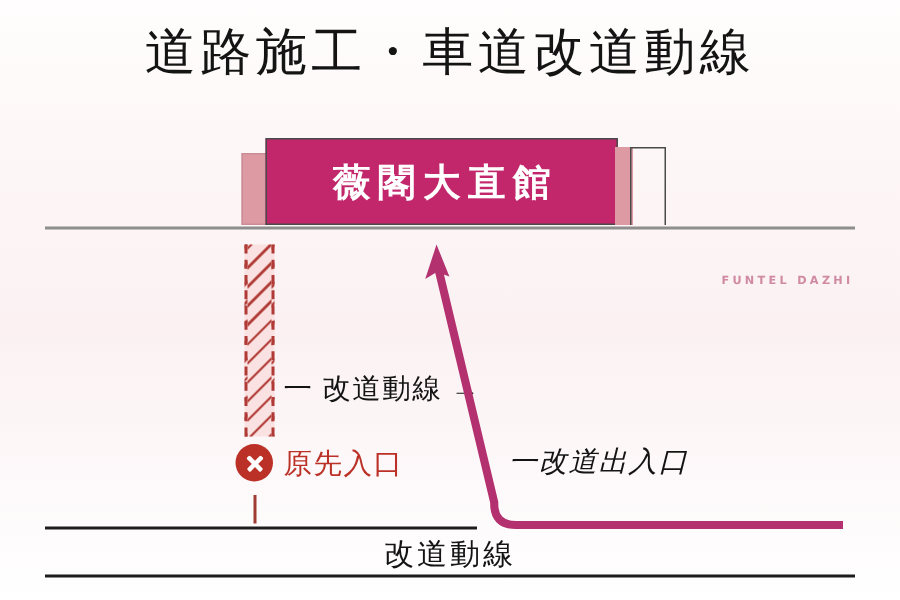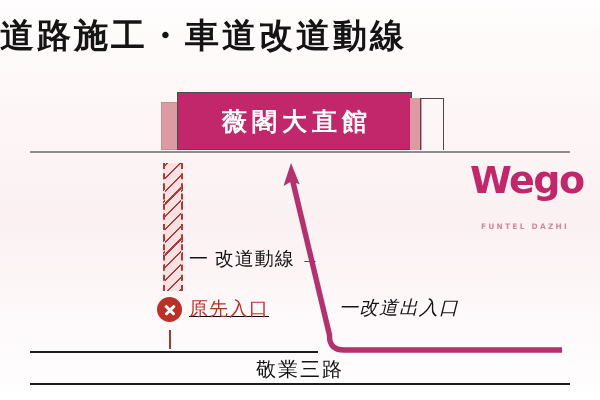--- a/index.html
+++ b/index.html
@@ -27,23 +27,24 @@
         #fbf1f3 55%,
         #fdf8f9 78%,
         #ffffff 100%);
   }
   
   #title {
     position: absolute;
     left: 0;
     top: 14px;
     width: 600px;
+    text-align: center;
     font-size: 34px;
     line-height: 44px;
-    font-weight: 700;
+    font-weight: 400;
     letter-spacing: 3px;
     color: #141414;
     font-family: "Liberation Serif", "DejaVu Serif", serif;
     white-space: nowrap;
   }
   
   #building-wrap {
     position: absolute;
     left: 16px;
     top: 0;
@@ -141,24 +142,23 @@
     color: #141414;
     white-space: nowrap;
     font-family: "Liberation Serif", "DejaVu Serif", serif;
   }
   
   #old-entrance {
     position: absolute;
     left: 157px;
     top: 296px;
     display: flex;
-    align-items: flex-end;
+    align-items: flex-start;
     gap: 7px;
     white-space: nowrap;
-    text-decoration: underline;
   }
   #x-badge {
     width: 25px;
     height: 25px;
     border-radius: 50%;
     background: #bc3127;
     position: relative;
     flex: none;
   }
   #x-badge::before, #x-badge::after {
@@ -293,21 +293,20 @@
   <div id="old-entrance-tick"></div>
 
   <div id="new-entrance-label">一改道出入口</div>
 
   <svg id="arrow-layer" viewBox="0 0 600 400" xmlns="http://www.w3.org/2000/svg">
     <path d="M 562 350 L 344 350 Q 329 350 329.5 335 L 292 178" fill="none" stroke="#b3316f" stroke-width="5.4" stroke-linecap="butt" stroke-linejoin="round"></path>
     <path d="M 291 163 L 283.5 186 L 291.2 181.4 L 299.6 184.3 Z" fill="#b3316f"></path>
   </svg>
 
   <div id="road-line-top"></div>
-  <div id="road-name">敬業三路</div>
+  <div id="road-name">改道動線</div>
   <div id="road-line-bottom"></div>
 
   <div id="wego-logo">
-    <div id="wego-word">Wego</div>
     <div id="wego-sub">FUNTEL DAZHI</div>
   </div>
 
 </div>
 
 </body></html>

